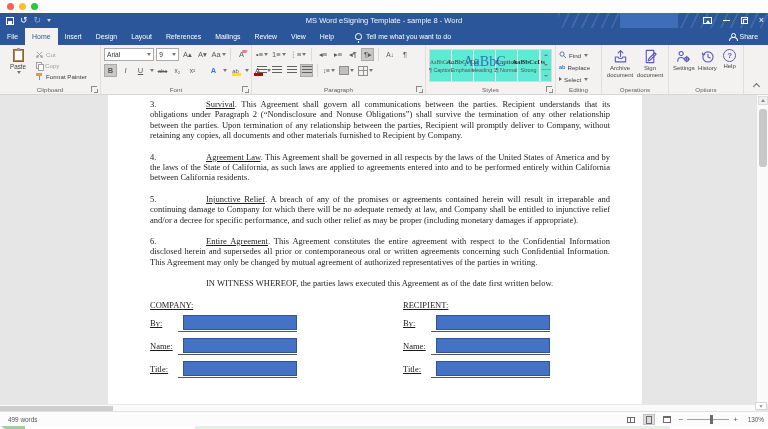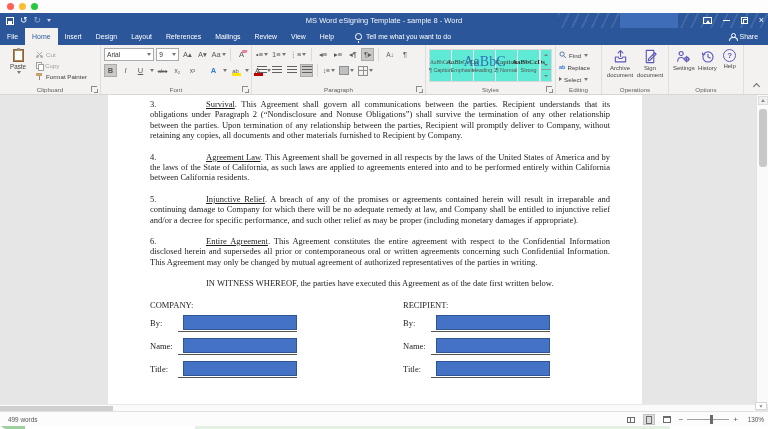--- a/index.html
+++ b/index.html
@@ -130,21 +130,21 @@
   .rib-chev { position:absolute; right:9px; bottom:5px; width:5px; height:5px; border-top:1px solid #666; border-left:1px solid #666; transform:rotate(45deg); }
 
   
   .doc-area { position:absolute; left:0; top:95px; width:768px; height:316px; background:#e7e6e6; }
   .page { position:absolute; left:108px; top:0; width:534px; height:316px; background:#fff; }
   .page-content { position:absolute; left:42px; right:32px; top:4px; font-family:"Liberation Serif", serif; font-size:8.5px; line-height:10.4px; color:#1c1c1c; text-align:justify; }
   .page-content p { margin-bottom:11px; }
   .pnum { display:inline-block; width:56px; }
   .phead { text-decoration:underline; }
   .witness { text-indent:56px; text-align:left; }
-  .sig-wrap { display:flex; margin-top:5px; }
+  .sig-wrap { display:flex; margin-top:5px;text-decoration:underline; }
   .sig-col { width:253px; }
   .sig-col.recipient { width:auto; }
   .sig-title { margin-bottom:4px; }
   .sig-row { display:flex; align-items:center; margin-bottom:4px; height:19px; }
   .sig-label { width:28px; font-size:8.5px; }
   .sig-line { width:119px; border-bottom:1px solid #555; padding:0 0 1px 5px; }
   .sig-field { display:block; height:15px; background:var(--field,#4472c4); border:1px solid #2f5597; }
 
   
   .v-scroll { position:absolute; right:0; top:0; width:12px; height:309px; background:#fafafa; border-left:1px solid #e3e3e3; }
@@ -467,21 +467,21 @@
       <div class="page-content">
 
         <p><span class="pnum">3.</span><span class="phead">Survival</span><span>.  This Agreement shall govern all communications between the parties.  Recipient understands that its obligations under Paragraph 2 (“Nondisclosure and Nonuse Obligations”) shall survive the termination of any other relationship between the parties.  Upon termination of any relationship between the parties, Recipient will promptly deliver to Company, without retaining any copies, all documents and other materials furnished to Recipient by Company.</span></p>
 
         <p><span class="pnum">4.</span><span class="phead">Agreement Law</span><span>.  This Agreement shall be governed in all respects by the laws of the United States of America and by the laws of the State of California, as such laws are applied to agreements entered into and to be performed entirely within California between California residents.</span></p>
 
         <p><span class="pnum">5.</span><span class="phead">Injunctive Relief</span><span>.  A breach of any of the promises or agreements contained herein will result in irreparable and continuing damage to Company for which there will be no adequate remedy at law, and Company shall be entitled to injunctive relief and/or a decree for specific performance, and such other relief as may be proper (including monetary damages if appropriate).</span></p>
 
         <p><span class="pnum">6.</span><span class="phead">Entire Agreement</span><span>.  This Agreement constitutes the entire agreement with respect to the Confidential Information disclosed herein and supersedes all prior or contemporaneous oral or written agreements concerning such Confidential Information.  This Agreement may only be changed by mutual agreement of authorized representatives of the parties in writing.</span></p>
 
-        <p class="witness">IN WITNESS WHEREOF, the parties have executed this Agreement as of the date first written below.</p>
+        <p class="witness">IN WITNESS WHEREOF, the parties laws executed this Agreement as of the date first written below.</p>
 
         <div class="sig-wrap">
           <div class="sig-col">
             <div class="sig-title">COMPANY:</div>
             <div class="sig-row">
               <span class="sig-label">By:</span>
               <span class="sig-line">
                   <span class="sig-field"></span>
                 </span>
             </div>

